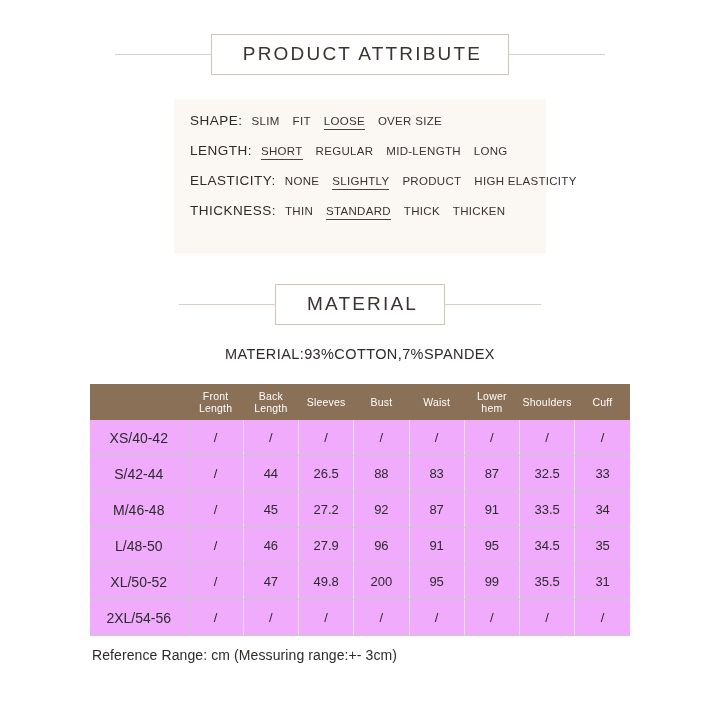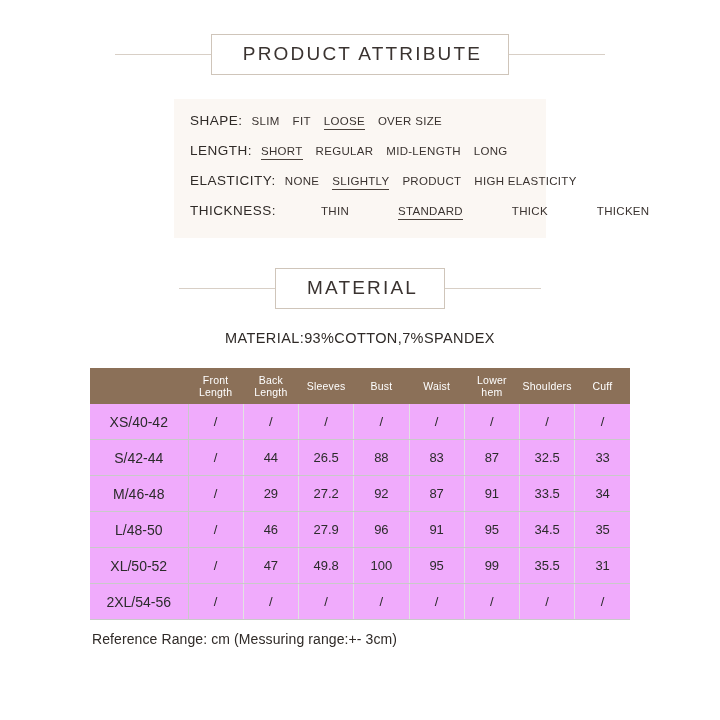--- a/index.html
+++ b/index.html
@@ -58,21 +58,21 @@
     background: #fbf7f3;
     padding: 14px 16px 16px 16px;
     box-sizing: border-box;
   }
   .attr-row {
     display: flex;
     align-items: baseline;
     margin-bottom: 13px;
     white-space: nowrap;
   }
-  .attr-row:last-child { margin-bottom: 2px; gap: 36px; }
+  .attr-row:last-child { margin-bottom: 18px; }
   .attr-label {
     font-size: 13.5px;
     letter-spacing: 0.5px;
     color: #2f2a27;
     margin-right: 9px;
   }
   .attr-opt {
     font-size: 11.5px;
     color: #3a3330;
     margin-right: 13px;
@@ -240,21 +240,21 @@
           <td class="val">26.5</td>
           <td class="val">88</td>
           <td class="val">83</td>
           <td class="val">87</td>
           <td class="val">32.5</td>
           <td class="val">33</td>
         </tr>
         <tr>
           <td class="size-cell">M/46-48</td>
           <td class="val">/</td>
-          <td class="val">29</td>
+          <td class="val">45</td>
           <td class="val">27.2</td>
           <td class="val">92</td>
           <td class="val">87</td>
           <td class="val">91</td>
           <td class="val">33.5</td>
           <td class="val">34</td>
         </tr>
         <tr>
           <td class="size-cell">L/48-50</td>
           <td class="val">/</td>
@@ -264,21 +264,21 @@
           <td class="val">91</td>
           <td class="val">95</td>
           <td class="val">34.5</td>
           <td class="val">35</td>
         </tr>
         <tr>
           <td class="size-cell">XL/50-52</td>
           <td class="val">/</td>
           <td class="val">47</td>
           <td class="val">49.8</td>
-          <td class="val">100</td>
+          <td class="val">200</td>
           <td class="val">95</td>
           <td class="val">99</td>
           <td class="val">35.5</td>
           <td class="val">31</td>
         </tr>
         <tr>
           <td class="size-cell">2XL/54-56</td>
           <td class="val">/</td>
           <td class="val">/</td>
           <td class="val">/</td>

